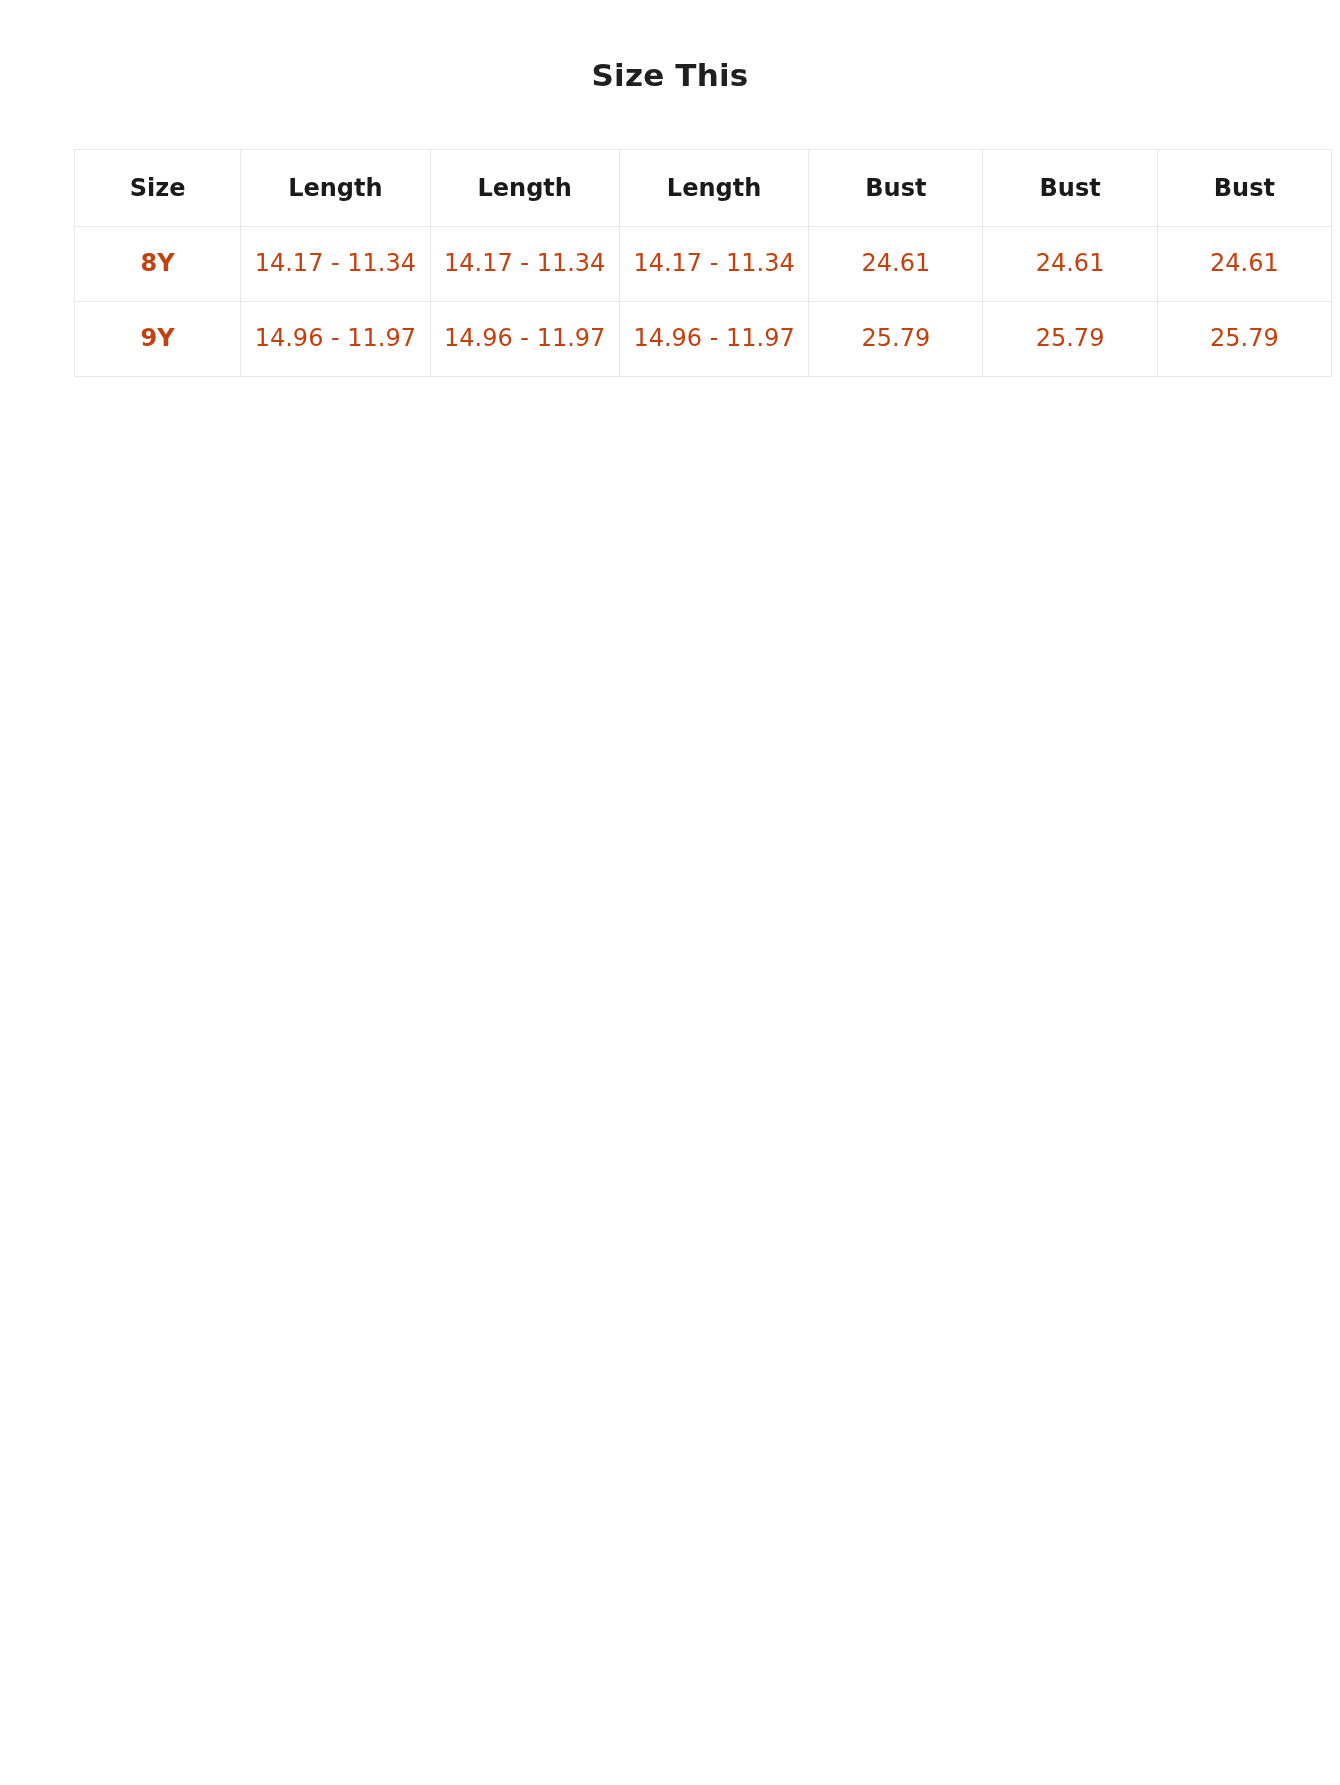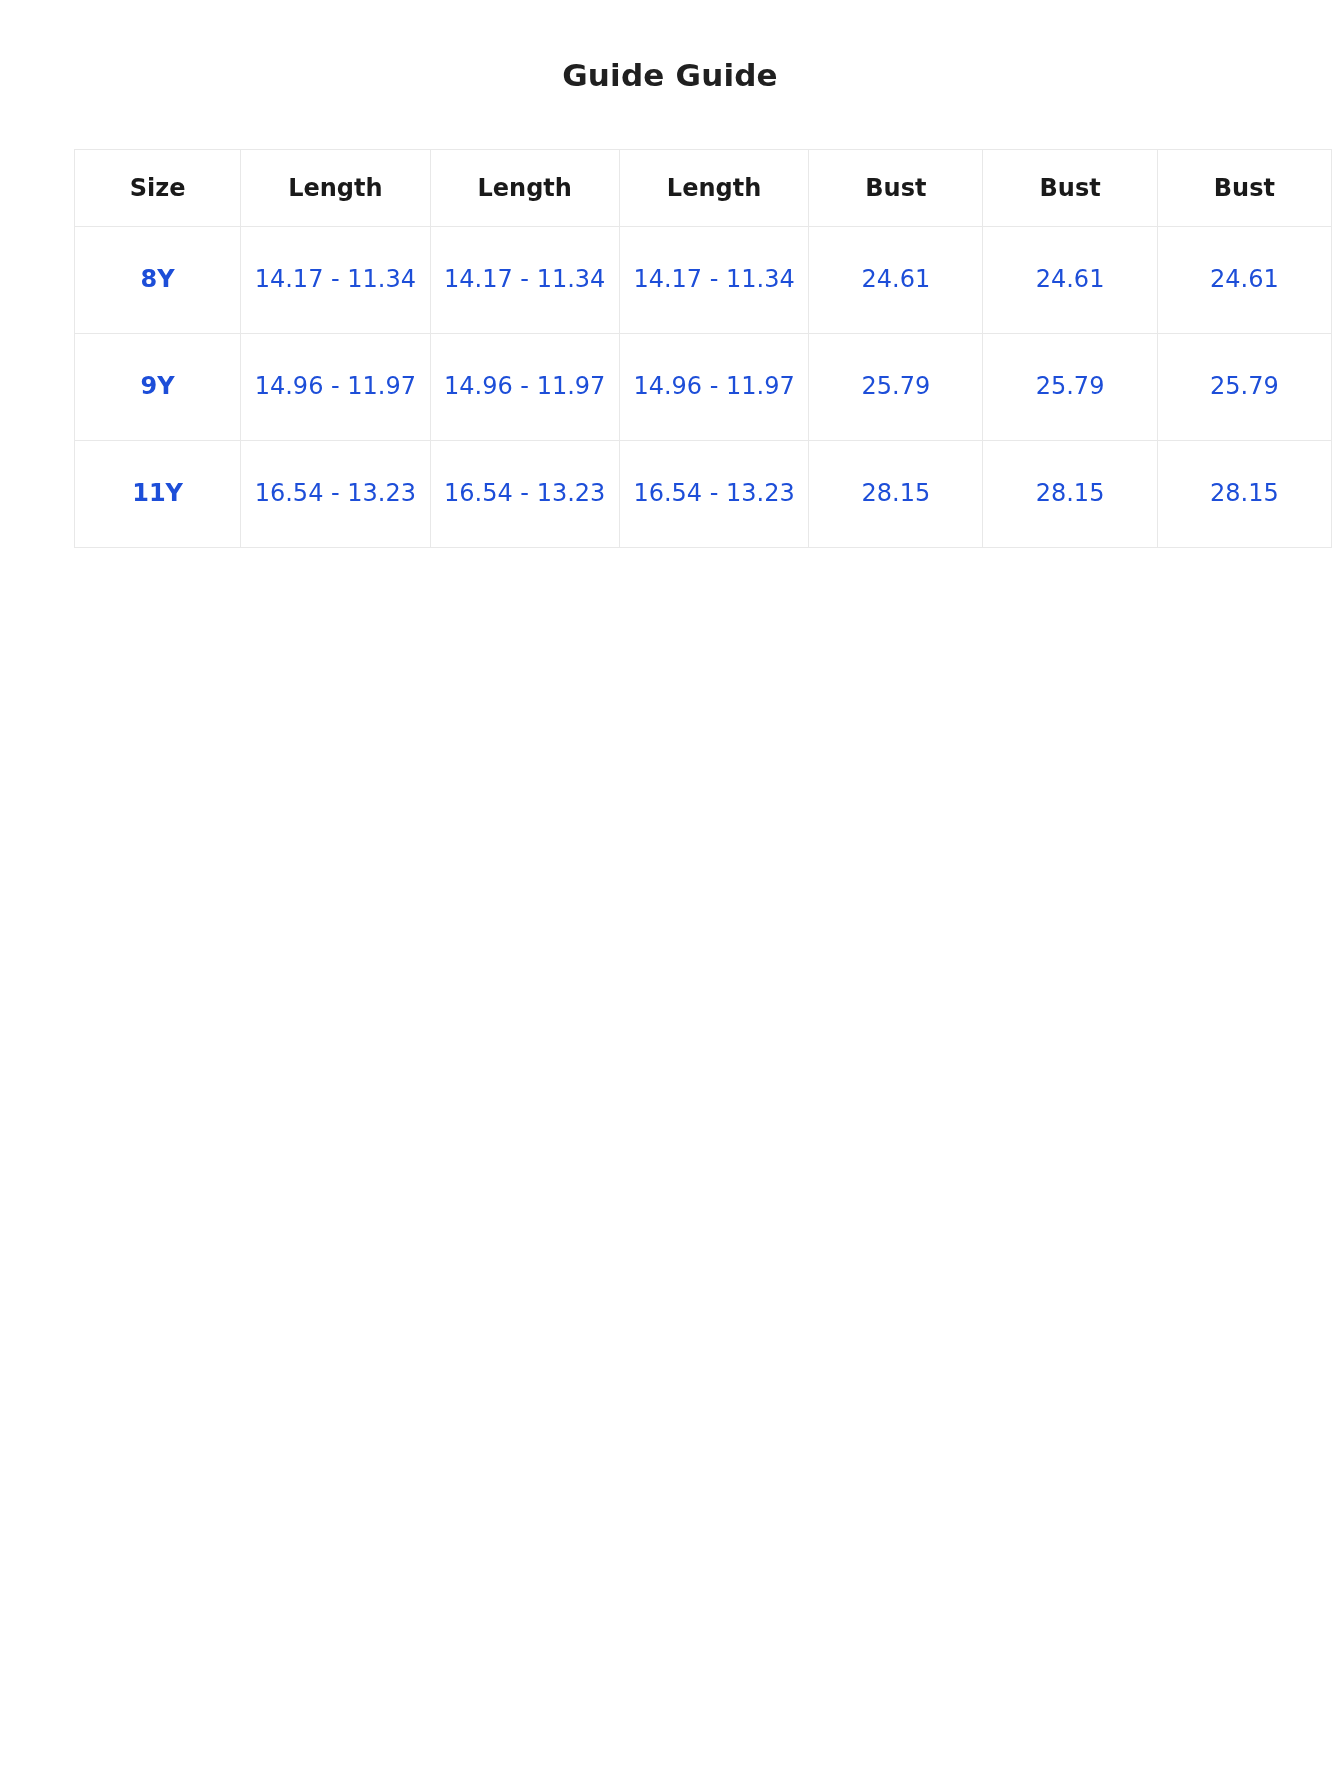--- a/index.html
+++ b/index.html
@@ -50,24 +50,24 @@
   table.size-table thead th {
     font-size: 24px;
     font-weight: bold;
     color: #1a1a1a;
     height: 76px;
     line-height: 1.2;
   }
   table.size-table tbody td {
     font-size: 24px;
     font-weight: normal;
-    color: #1d4ed8;
+    color: #c2410c;
     height: 74px;
     line-height: 1.32;
-    padding: 16px 8px;
+    padding: 0 8px;
   }
   table.size-table tbody td.size-cell {
     font-weight: bold;
     font-size: 24px;
   }
   col.c-size { width: 165px; }
   col.c-len  { width: 188px; }
   col.c-bust { width: 173px; }
   .footnote {
     width: 1258px;
@@ -77,21 +77,21 @@
     color: #a8a8a8;
     text-align: center;
     line-height: 1.3;
   }
 </style>
 </head>
 <body>
 
 <div class="page">
 
-  <h1 class="page-title">Guide Guide</h1>
+  <h1 class="page-title">Size This</h1>
 
   <div class="table-wrap">
     <table class="size-table">
       <colgroup>
         <col class="c-size">
         <col class="c-len">
         <col class="c-len">
         <col class="c-len">
         <col class="c-bust">
         <col class="c-bust">
@@ -120,27 +120,18 @@
         </tr>
         <tr>
           <td class="size-cell">9Y</td>
           <td>14.96 - 11.97</td>
           <td>14.96 - 11.97</td>
           <td>14.96 - 11.97</td>
           <td>25.79</td>
           <td>25.79</td>
           <td>25.79</td>
         </tr>
-        <tr>
-          <td class="size-cell">11Y</td>
-          <td>16.54 - 13.23</td>
-          <td>16.54 - 13.23</td>
-          <td>16.54 - 13.23</td>
-          <td>28.15</td>
-          <td>28.15</td>
-          <td>28.15</td>
-        </tr>
       </tbody>
     </table>
   </div>
 
 
 </div>
 
 </body></html>

